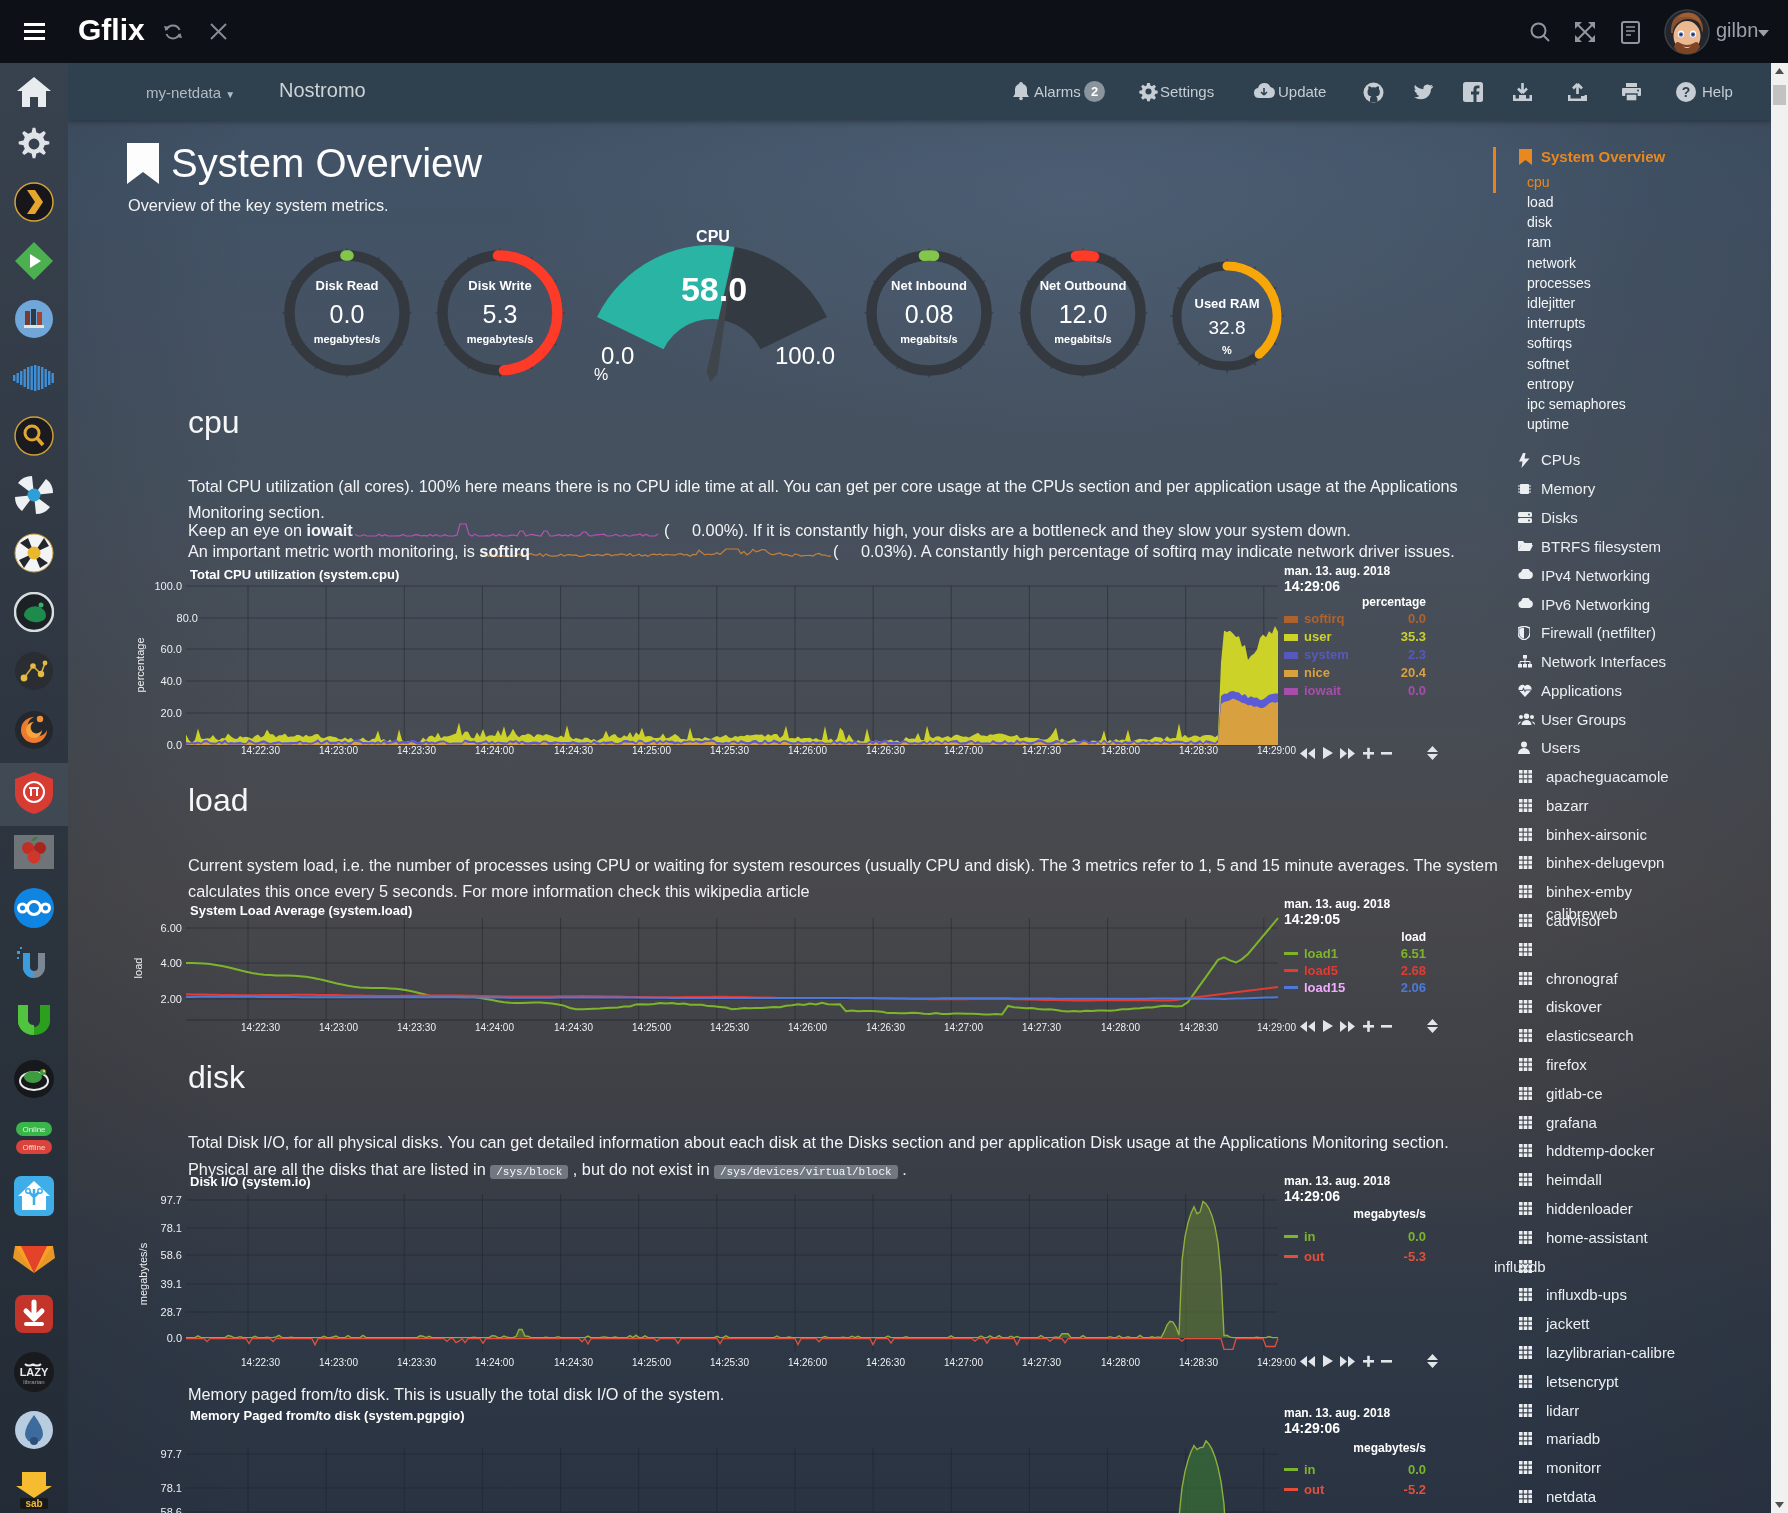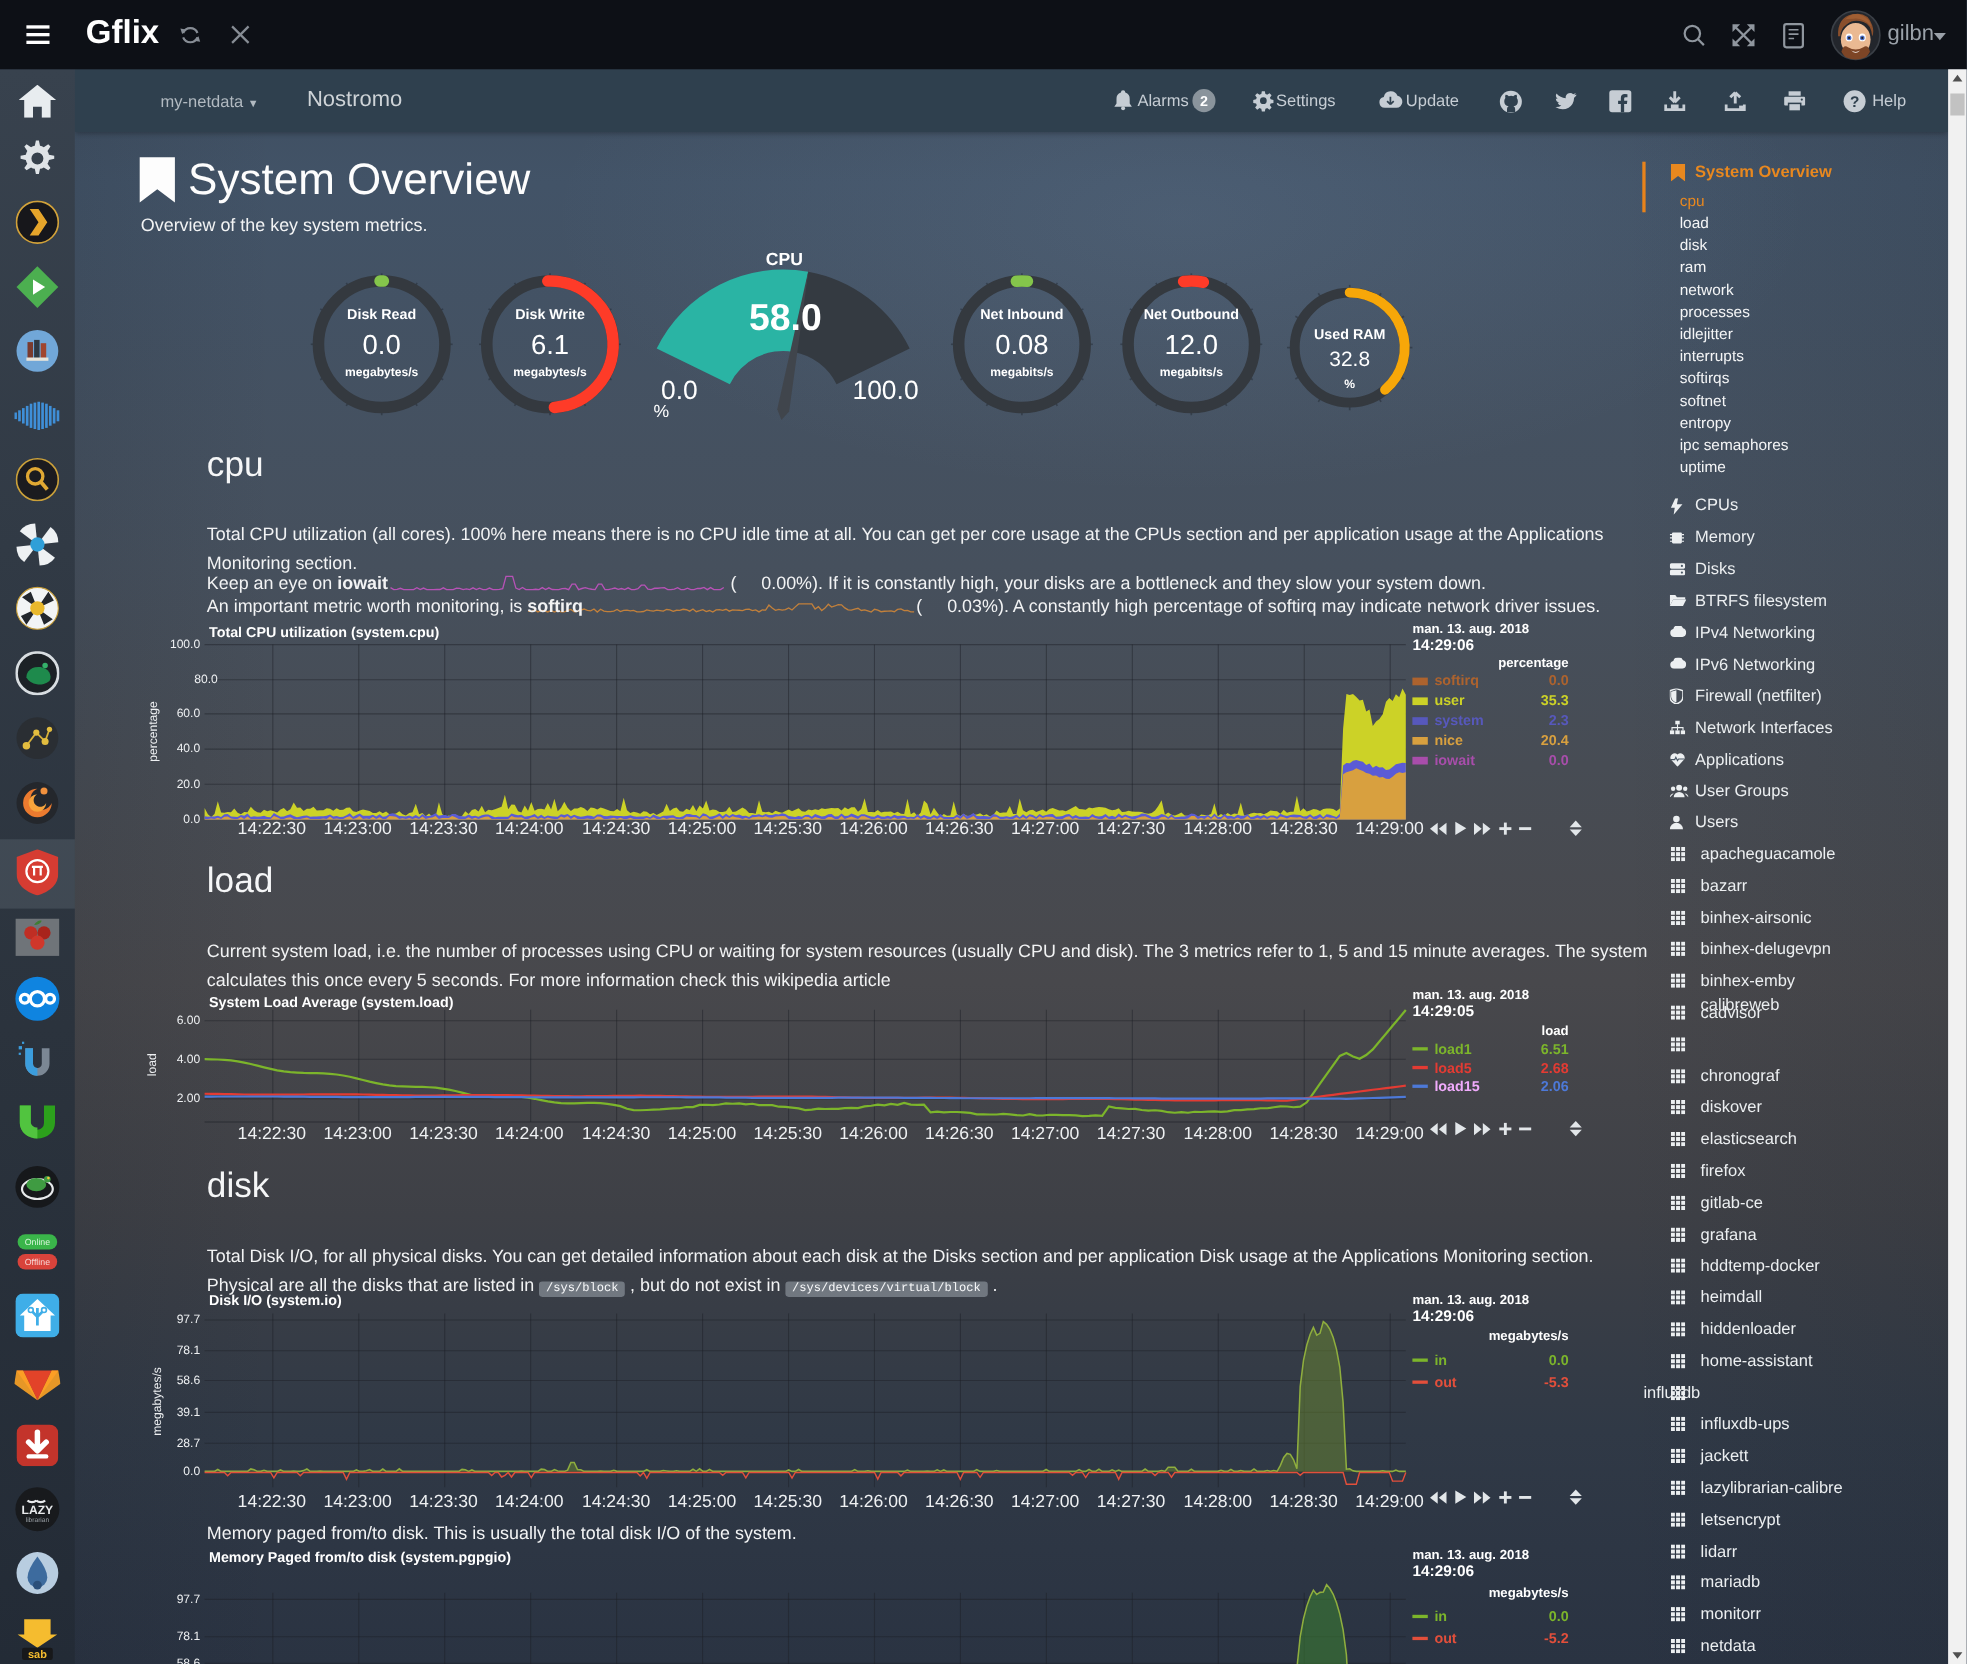--- a/index.html
+++ b/index.html
@@ -17,21 +17,21 @@
 svg.abs{overflow:visible}
 .gtitle{position:absolute;font-size:13px;font-weight:bold;color:#fff;transform:translateX(-50%);white-space:nowrap;z-index:6}
 .gval{position:absolute;font-size:28px;color:#fff;transform:translateX(-50%);white-space:nowrap;z-index:6}
 .gunit{position:absolute;font-size:11px;font-weight:bold;color:#fff;transform:translateX(-50%);white-space:nowrap;z-index:6}
 .para{position:absolute;font-size:16.3px;color:#f2f3f4;white-space:nowrap;z-index:5}
 .sech{position:absolute;font-size:32px;color:#f5f6f7;z-index:5}
 .ctitle{position:absolute;font-size:13px;font-weight:bold;color:#fff;white-space:nowrap;z-index:5}
 .cdate{position:absolute;font-size:12px;font-weight:bold;color:#fff;white-space:nowrap;z-index:5}
 .ctime{position:absolute;font-size:14px;font-weight:bold;color:#fff;white-space:nowrap;z-index:5}
 .ylab{position:absolute;font-size:11px;color:#eef0f2;text-align:right;width:42px;z-index:5}
-.xlab{position:absolute;font-size:16px;color:#eef0f2;text-align:left;width:64px;z-index:5}
+.xlab{position:absolute;font-size:10px;color:#eef0f2;text-align:right;width:64px;z-index:5}
 .yaxt{position:absolute;font-size:11px;color:#eef0f2;transform:rotate(-90deg);white-space:nowrap;z-index:5}
 .lhead{position:absolute;font-size:12px;font-weight:bold;color:#fff;text-align:right;z-index:5}
 .lrow{position:absolute;font-size:13px;font-weight:bold;white-space:nowrap;z-index:5}
 .lval{position:absolute;font-size:13px;font-weight:bold;text-align:right;z-index:5}
 .code{font-family:"Liberation Mono",monospace;font-size:11px;background:rgba(190,200,210,0.42);color:#f8f9fa;border-radius:3px;padding:1px 6px}
 .ritem{position:absolute;font-size:15px;color:#eceff1;white-space:nowrap;z-index:10}
 .rsub{position:absolute;left:1527px;font-size:14px;color:#f4f5f6;white-space:nowrap;z-index:10}
 </style></head><body>
 <div id="bg"></div>
 
@@ -355,21 +355,21 @@
       <line x1="447.6" y1="343.2" x2="444.1" y2="345.2" stroke="rgba(20,24,30,0.35)" stroke-width="1.5"></line>
       <line x1="469.8" y1="365.4" x2="467.8" y2="368.9" stroke="rgba(20,24,30,0.35)" stroke-width="1.5"></line>
       <line x1="500.0" y1="373.5" x2="500.0" y2="377.5" stroke="rgba(20,24,30,0.35)" stroke-width="1.5"></line>
       <line x1="530.2" y1="365.4" x2="532.2" y2="368.9" stroke="rgba(20,24,30,0.35)" stroke-width="1.5"></line>
       <line x1="552.4" y1="343.2" x2="555.9" y2="345.2" stroke="rgba(20,24,30,0.35)" stroke-width="1.5"></line>
       <circle cx="500" cy="313" r="57.5" fill="none" stroke="#34393f" stroke-width="10.5"></circle>
       <path d="M 497.99 255.54 A 57.5 57.5 0 0 1 504.01 370.36" stroke="#fe3b28" stroke-width="10.5" fill="none" stroke-linecap="round"></path>
     </g>
   </svg>
 <div class="gtitle" style="left:500px;top:278px">Disk Write</div>
-<div class="gval" style="left:500px;top:300px;font-size:25px">6.1</div>
+<div class="gval" style="left:500px;top:300px;font-size:25px">5.3</div>
 <div class="gunit" style="left:500px;top:333px">megabytes/s</div>
 <svg class="abs" style="left:0;top:0;z-index:5" width="1788" height="420">
     <g>
       <line x1="989.5" y1="313.0" x2="993.5" y2="313.0" stroke="rgba(20,24,30,0.35)" stroke-width="1.5"></line>
       <line x1="981.4" y1="282.8" x2="984.9" y2="280.8" stroke="rgba(20,24,30,0.35)" stroke-width="1.5"></line>
       <line x1="959.2" y1="260.6" x2="961.2" y2="257.1" stroke="rgba(20,24,30,0.35)" stroke-width="1.5"></line>
       <line x1="929.0" y1="252.5" x2="929.0" y2="248.5" stroke="rgba(20,24,30,0.35)" stroke-width="1.5"></line>
       <line x1="898.8" y1="260.6" x2="896.8" y2="257.1" stroke="rgba(20,24,30,0.35)" stroke-width="1.5"></line>
       <line x1="876.6" y1="282.8" x2="873.1" y2="280.8" stroke="rgba(20,24,30,0.35)" stroke-width="1.5"></line>
       <line x1="868.5" y1="313.0" x2="864.5" y2="313.0" stroke="rgba(20,24,30,0.35)" stroke-width="1.5"></line>

